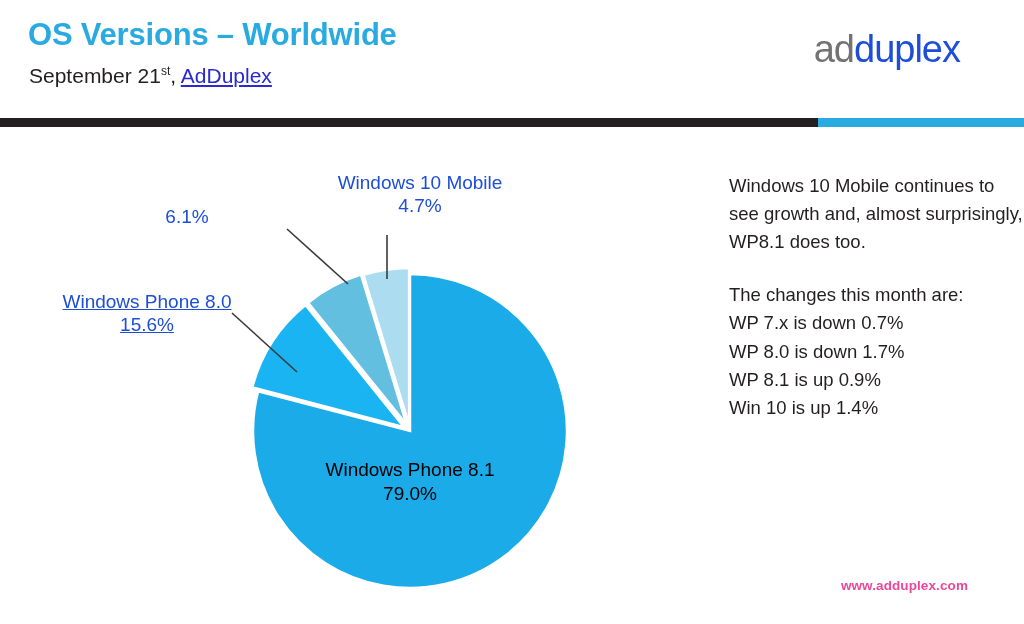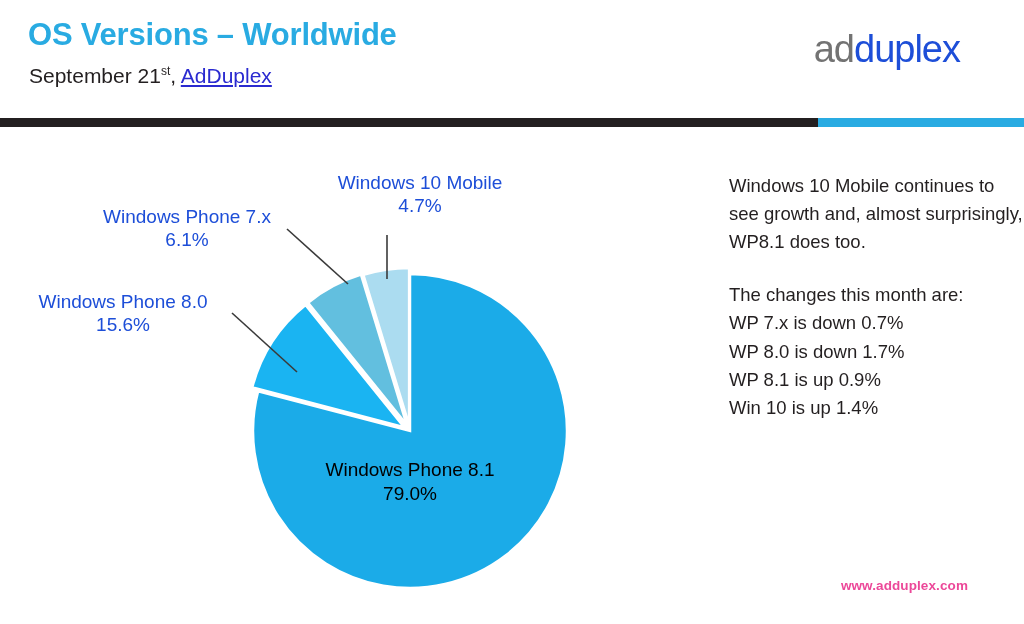--- a/index.html
+++ b/index.html
@@ -108,21 +108,21 @@
     font-size: 19px;
     color: #1d4ed8;
     text-align: center;
     line-height: 1.22;
     white-space: nowrap;
   }
   .pie-callout .cv-pct { display: block; text-align: center; }
 
   #callout-w10 { left: 315px; top: 44px; width: 210px; }
   #callout-wp7 { left: 78px;  top: 78px;  width: 218px; }
-  #callout-wp80 { left: 12px; top: 163px; width: 222px; }
+  #callout-wp80 { left: 36px; top: 163px; width: 222px; text-decoration: underline; }
 
   #pie-inner-label {
     position: absolute;
     left: 280px;
     top: 331px;
     width: 260px;
     text-align: center;
     font-size: 19px;
     line-height: 1.25;
     color: #000000;
@@ -192,21 +192,20 @@
       <line x1="232" y1="186" x2="297" y2="245"></line>
     </g>
   </svg>
 
   <div class="pie-callout" id="callout-w10">
     <span>Windows 10 Mobile</span>
     <span class="cv-pct">4.7%</span>
   </div>
 
   <div class="pie-callout" id="callout-wp7">
-    <span>Windows Phone 7.x</span>
     <span class="cv-pct">6.1%</span>
   </div>
 
   <div class="pie-callout" id="callout-wp80">
     <span>Windows Phone 8.0</span>
     <span class="cv-pct">15.6%</span>
   </div>
 
   <div id="pie-inner-label">
     <span>Windows Phone 8.1</span>

